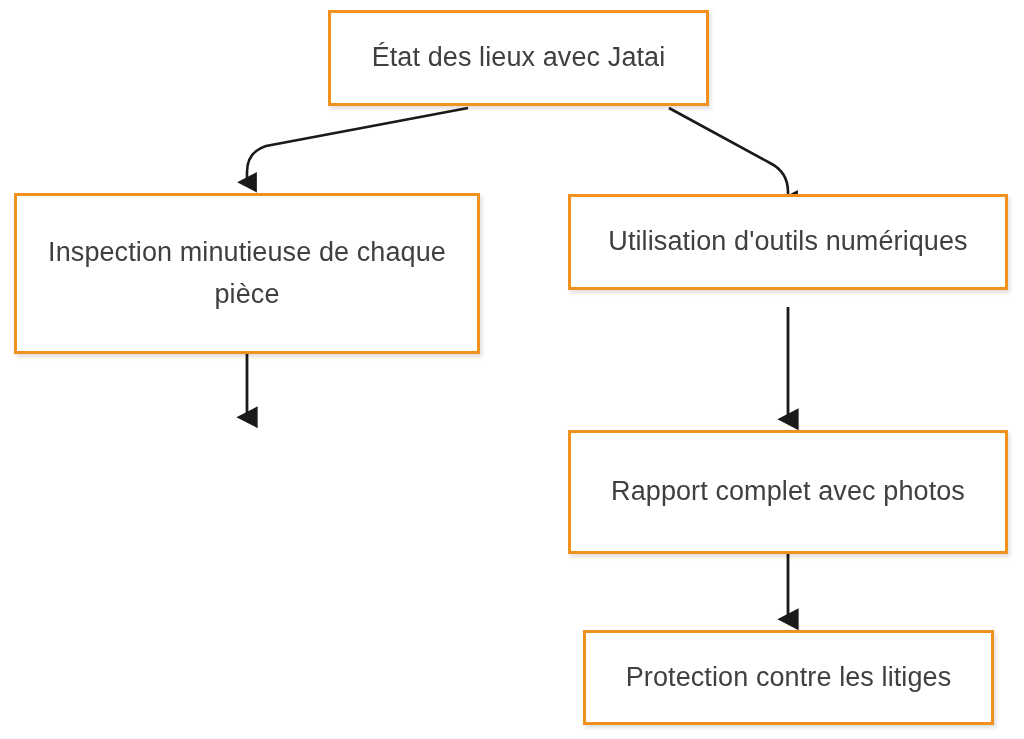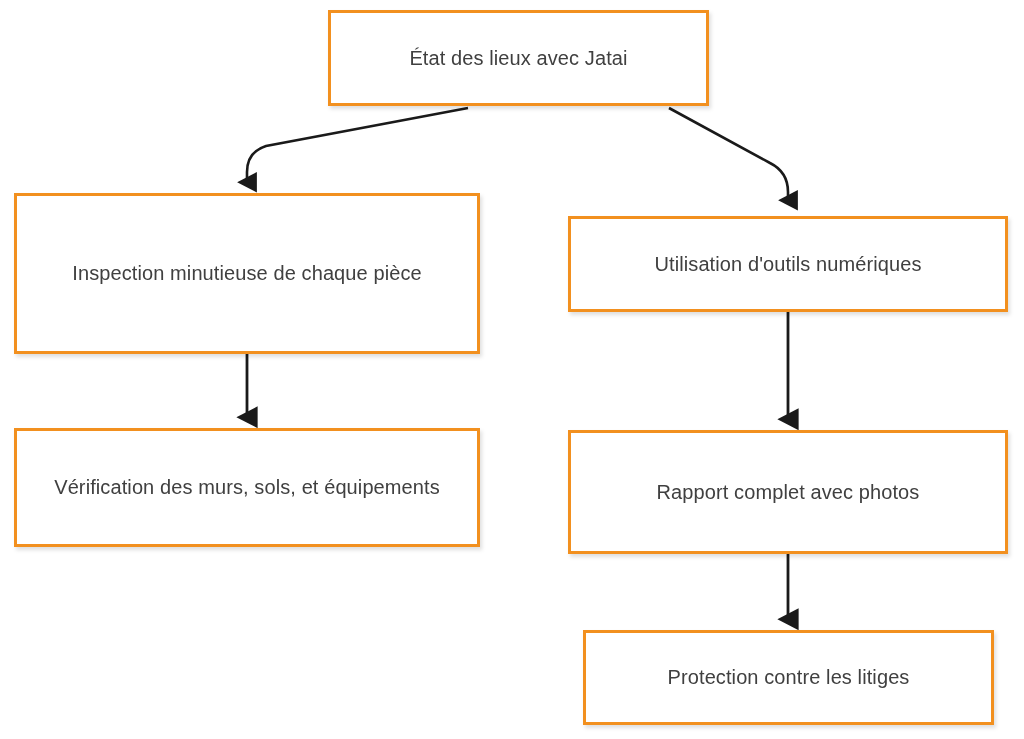--- a/index.html
+++ b/index.html
@@ -33,31 +33,31 @@
     border: 3px solid #f2901f;
     box-shadow: 2px 3px 4px rgba(0,0,0,0.13);
     display: flex;
     align-items: center;
     justify-content: center;
     text-align: center;
     z-index: 2;
   }
   .node-label {
     color: #404040;
-    font-size: 20px;
+    font-size: 27px;
     line-height: 1.52;
     letter-spacing: 0.1px;
     padding: 0 14px;
     white-space: pre-line;
   }
   
   #node-root      { left: 328px; top: 10px;  width: 381px; height: 96px; }
   #node-inspect   { left: 14px;  top: 193px; width: 466px; height: 161px; }
   #node-verify    { left: 14px;  top: 428px; width: 466px; height: 119px; }
-  #node-tools     { left: 568px; top: 216px; width: 440px; height: 96px; }
+  #node-tools     { left: 568px; top: 194px; width: 440px; height: 96px; }
   #node-report    { left: 568px; top: 430px; width: 440px; height: 124px; }
   #node-protect   { left: 583px; top: 630px; width: 411px; height: 95px; }
 </style>
 </head>
 <body>
 
 <div id="flowchart-canvas">
 
   <svg id="connector-layer" viewBox="0 0 1024 739" width="1024" height="739" xmlns="http://www.w3.org/2000/svg">
     <defs>
@@ -78,23 +78,20 @@
   </svg>
 
   <div class="node" id="node-root">
     <span class="node-label">État des lieux avec Jatai</span>
   </div>
 
   <div class="node" id="node-inspect">
     <span class="node-label">Inspection minutieuse de chaque pièce</span>
   </div>
 
-  <div class="node" id="node-verify">
-    <span class="node-label">Vérification des murs, sols, et équipements</span>
-  </div>
 
   <div class="node" id="node-tools">
     <span class="node-label">Utilisation d'outils numériques</span>
   </div>
 
   <div class="node" id="node-report">
     <span class="node-label">Rapport complet avec photos</span>
   </div>
 
   <div class="node" id="node-protect">

